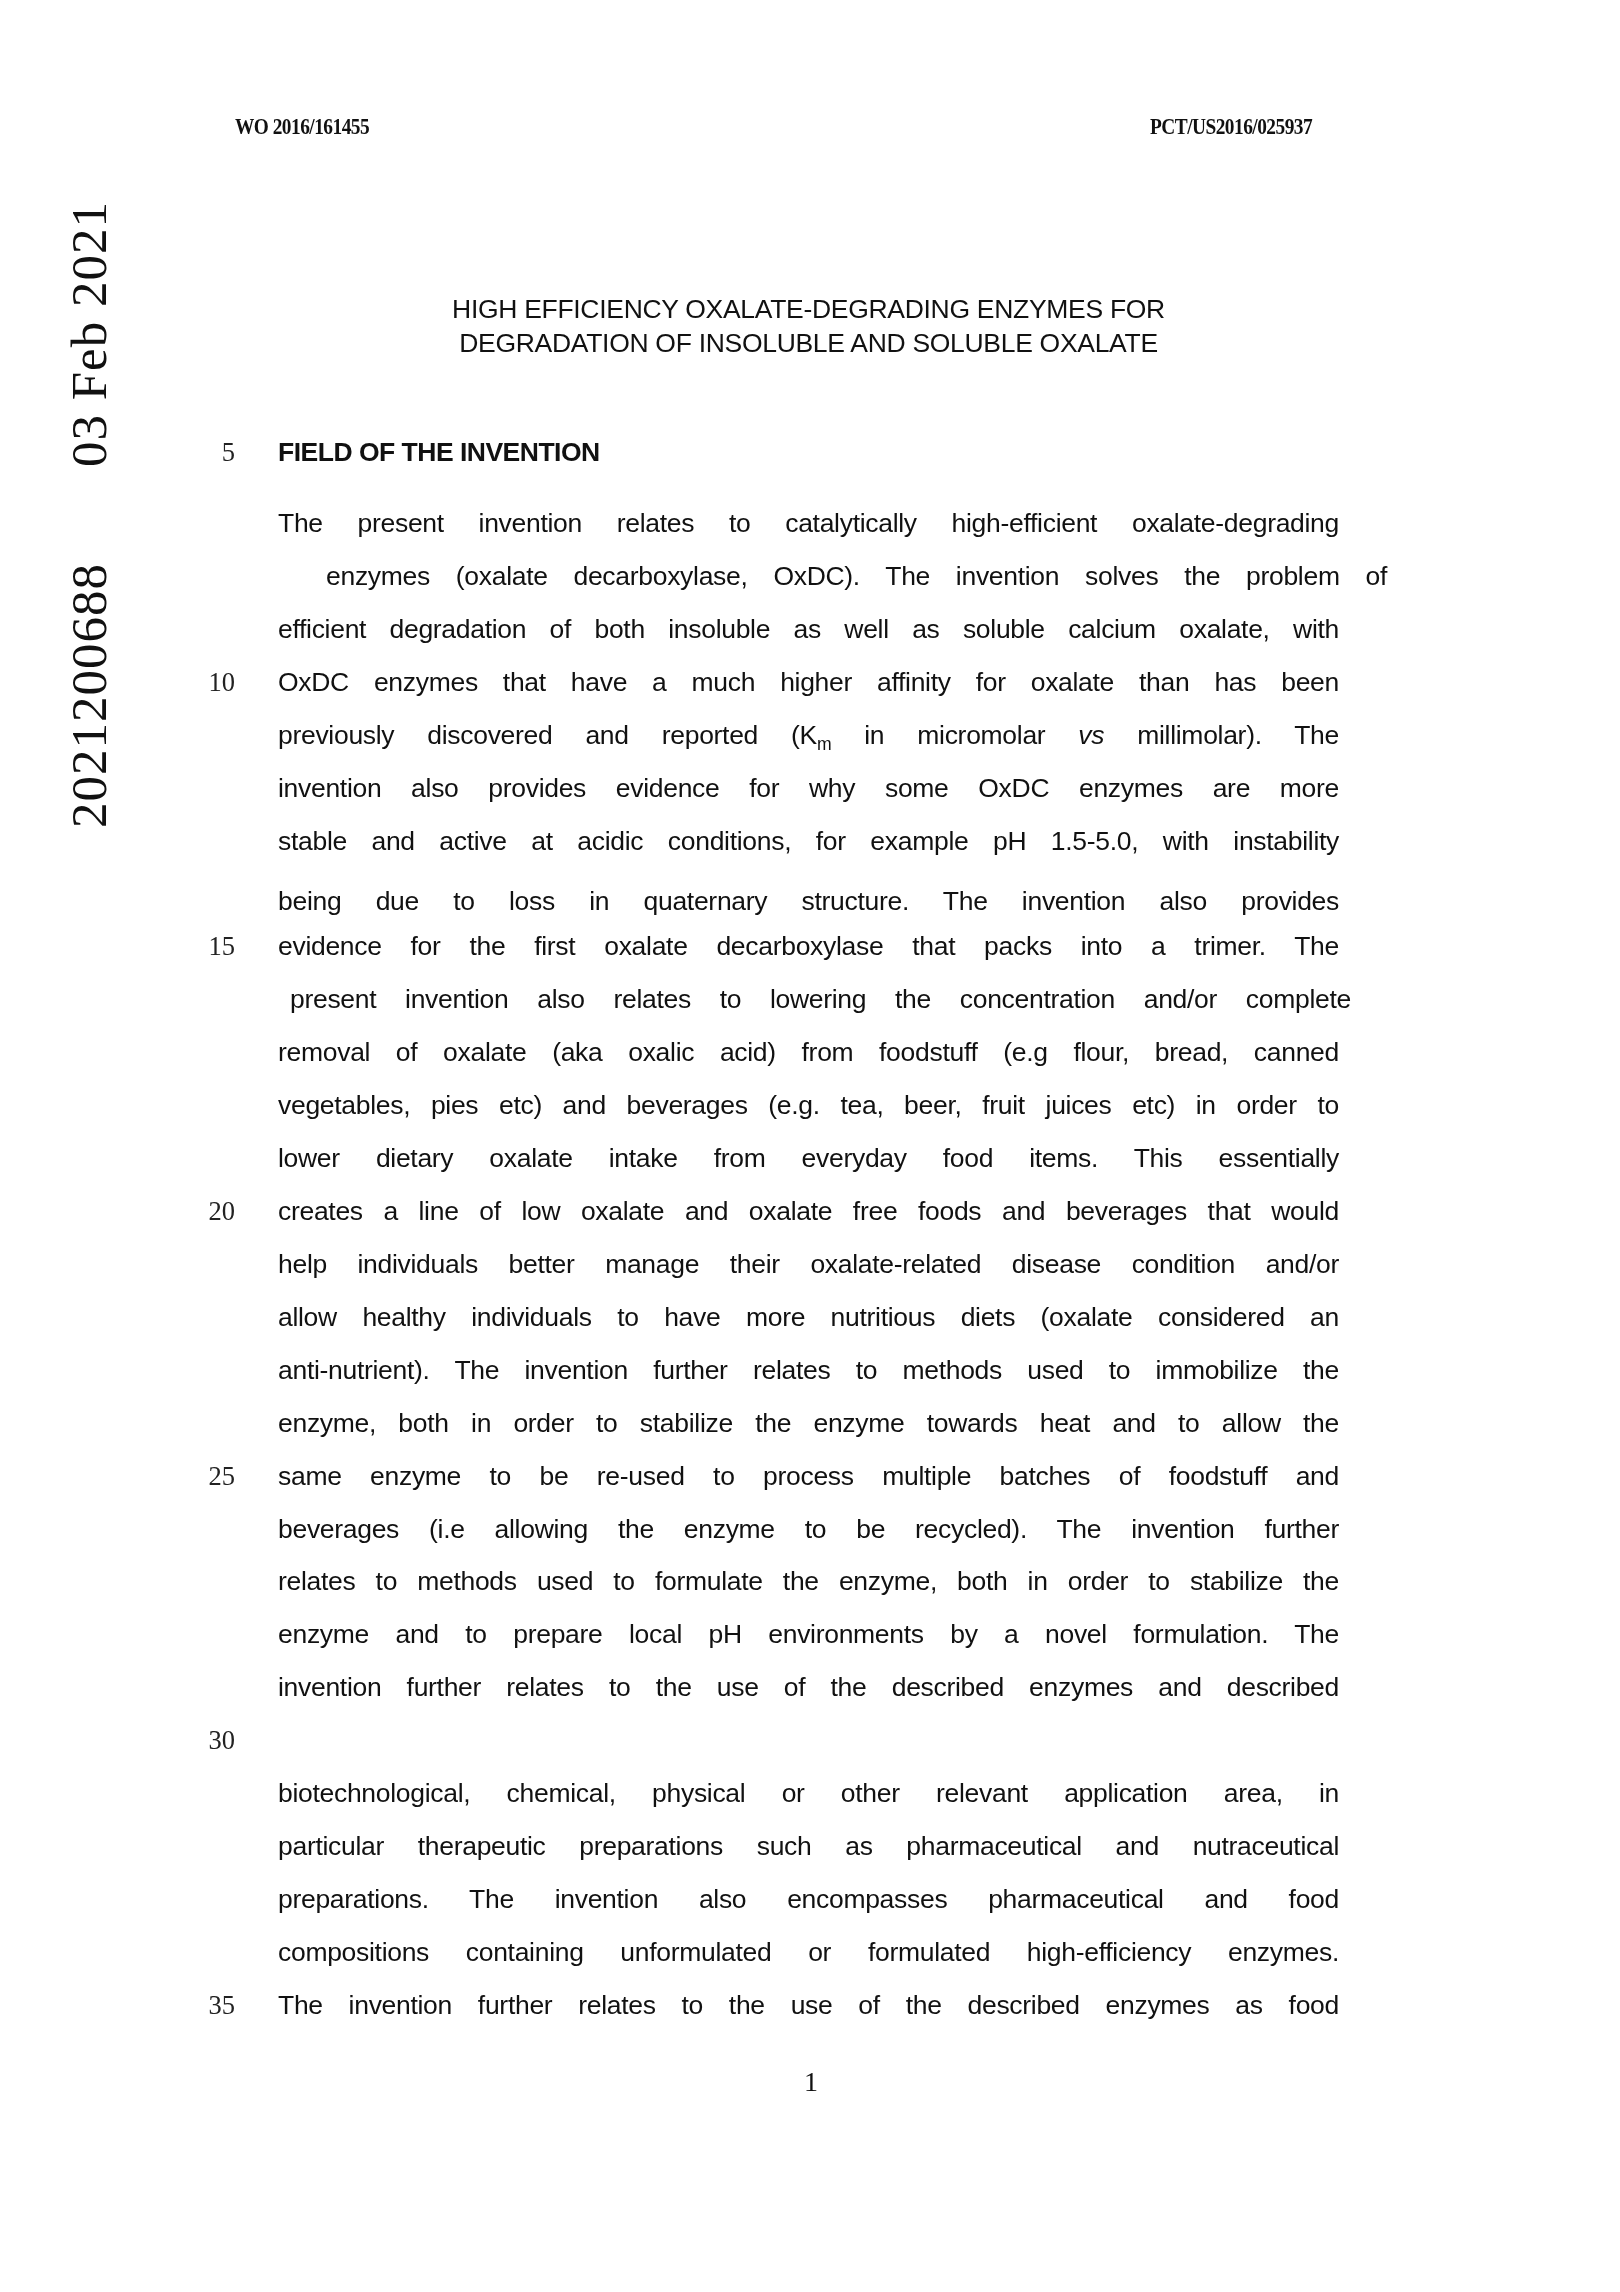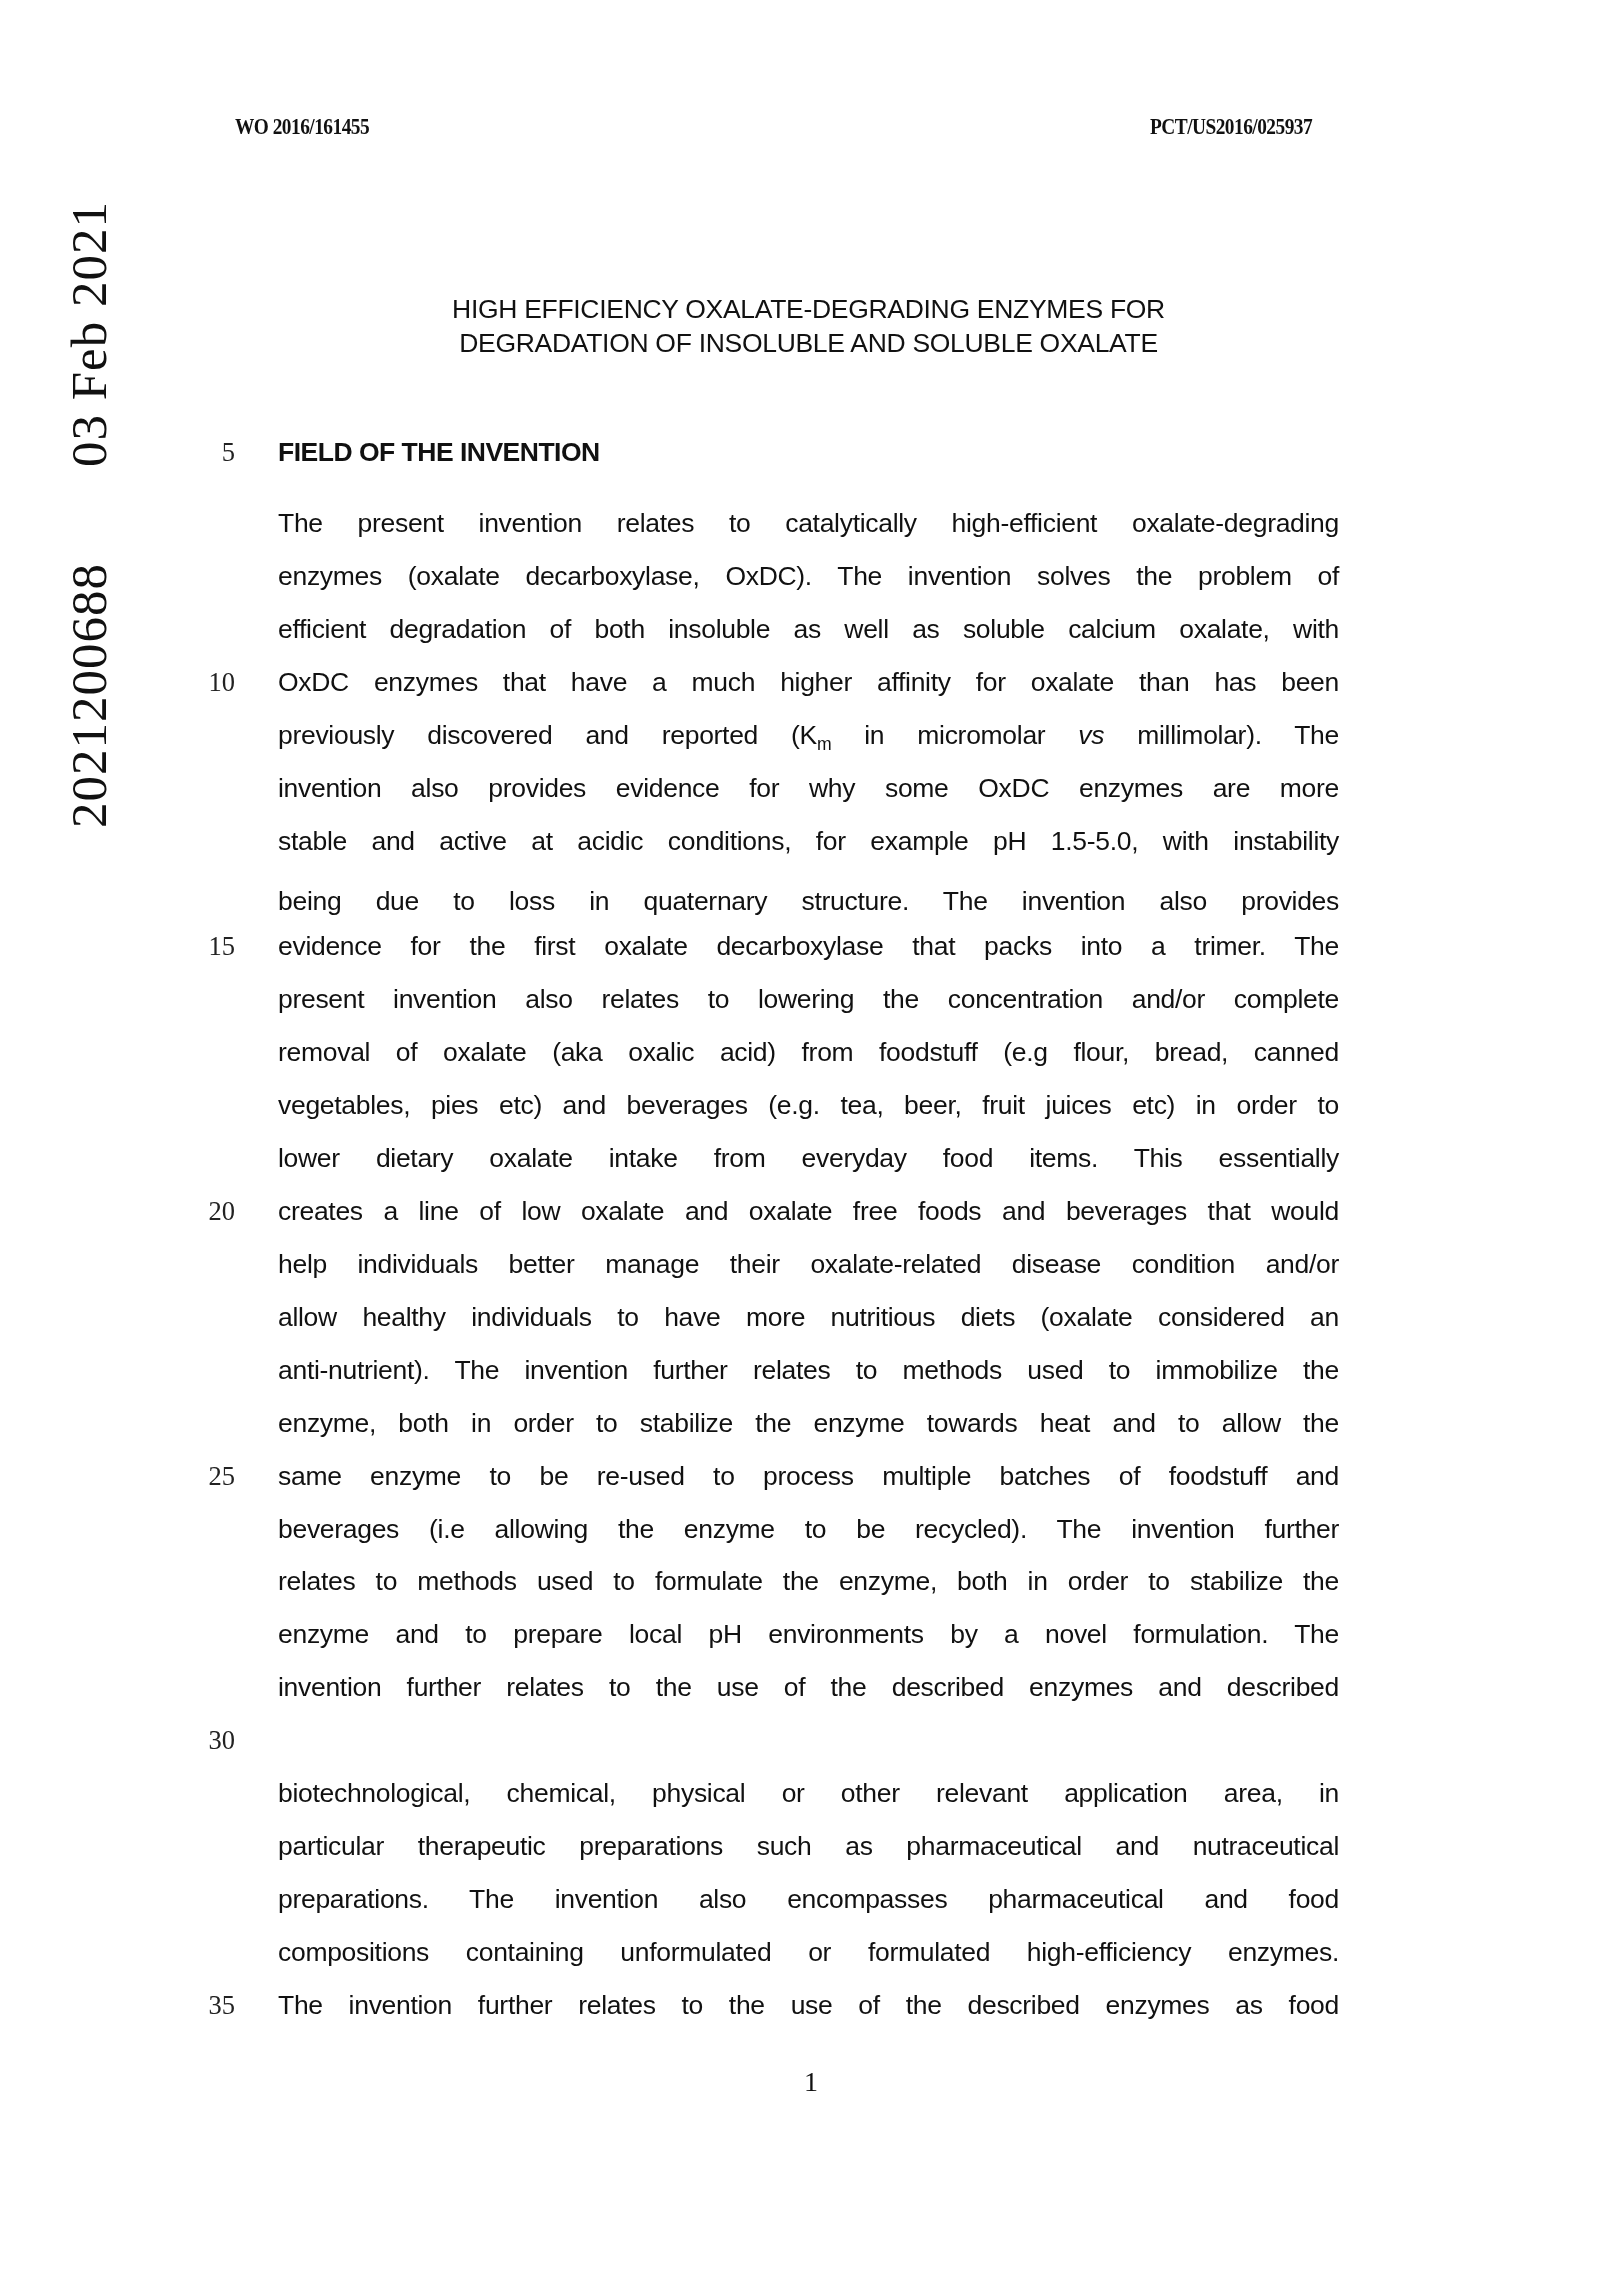--- a/index.html
+++ b/index.html
@@ -149,21 +149,21 @@
       <span class="lnum">5</span>
       <span class="ltext heading">FIELD OF THE INVENTION</span>
     </div>
 
     <div class="row" style="top:497px;">
       <span class="lnum"></span>
       <span class="ltext" style="word-spacing: 0px;">The present invention relates to catalytically high-efficient oxalate-degrading</span>
     </div>
     <div class="row" style="top:550px;">
       <span class="lnum"></span>
-      <span class="ltext" style="word-spacing: 0px;">enzymes (oxalate decarboxylase, OxDC). The invention solves the problem of</span>
+      <span class="ltext" style="word-spacing: 0px; margin-left: 48px;">enzymes (oxalate decarboxylase, OxDC). The invention solves the problem of</span>
     </div>
     <div class="row" style="top:603px;">
       <span class="lnum"></span>
       <span class="ltext" style="word-spacing: 0px;">efficient degradation of both insoluble as well as soluble calcium oxalate, with</span>
     </div>
     <div class="row" style="top:656px;">
       <span class="lnum">10</span>
       <span class="ltext" style="word-spacing: 0px;">OxDC enzymes that have a much higher affinity for oxalate than has been</span>
     </div>
     <div class="row" style="top:709px;">
@@ -181,21 +181,21 @@
     <div class="row" style="top:875px;">
       <span class="lnum"></span>
       <span class="ltext" style="word-spacing: 0px;">being due to loss in quaternary structure.  The invention also provides</span>
     </div>
     <div class="row" style="top:920px;">
       <span class="lnum">15</span>
       <span class="ltext" style="word-spacing: 0px;">evidence for the first oxalate decarboxylase that packs into a trimer. The</span>
     </div>
     <div class="row" style="top:973px;">
       <span class="lnum"></span>
-      <span class="ltext" style="word-spacing: 0px;">present invention also relates to lowering the concentration and/or complete</span>
+      <span class="ltext" style="word-spacing: 0px; margin-left: 12px;">present invention also relates to lowering the concentration and/or complete</span>
     </div>
     <div class="row" style="top:1026px;">
       <span class="lnum"></span>
       <span class="ltext" style="word-spacing: 0px;">removal of oxalate (aka oxalic acid) from foodstuff (e.g flour, bread, canned</span>
     </div>
     <div class="row" style="top:1079px;">
       <span class="lnum"></span>
       <span class="ltext" style="word-spacing: 0px;">vegetables, pies etc) and beverages (e.g. tea, beer, fruit juices etc) in order to</span>
     </div>
     <div class="row" style="top:1132px;">

